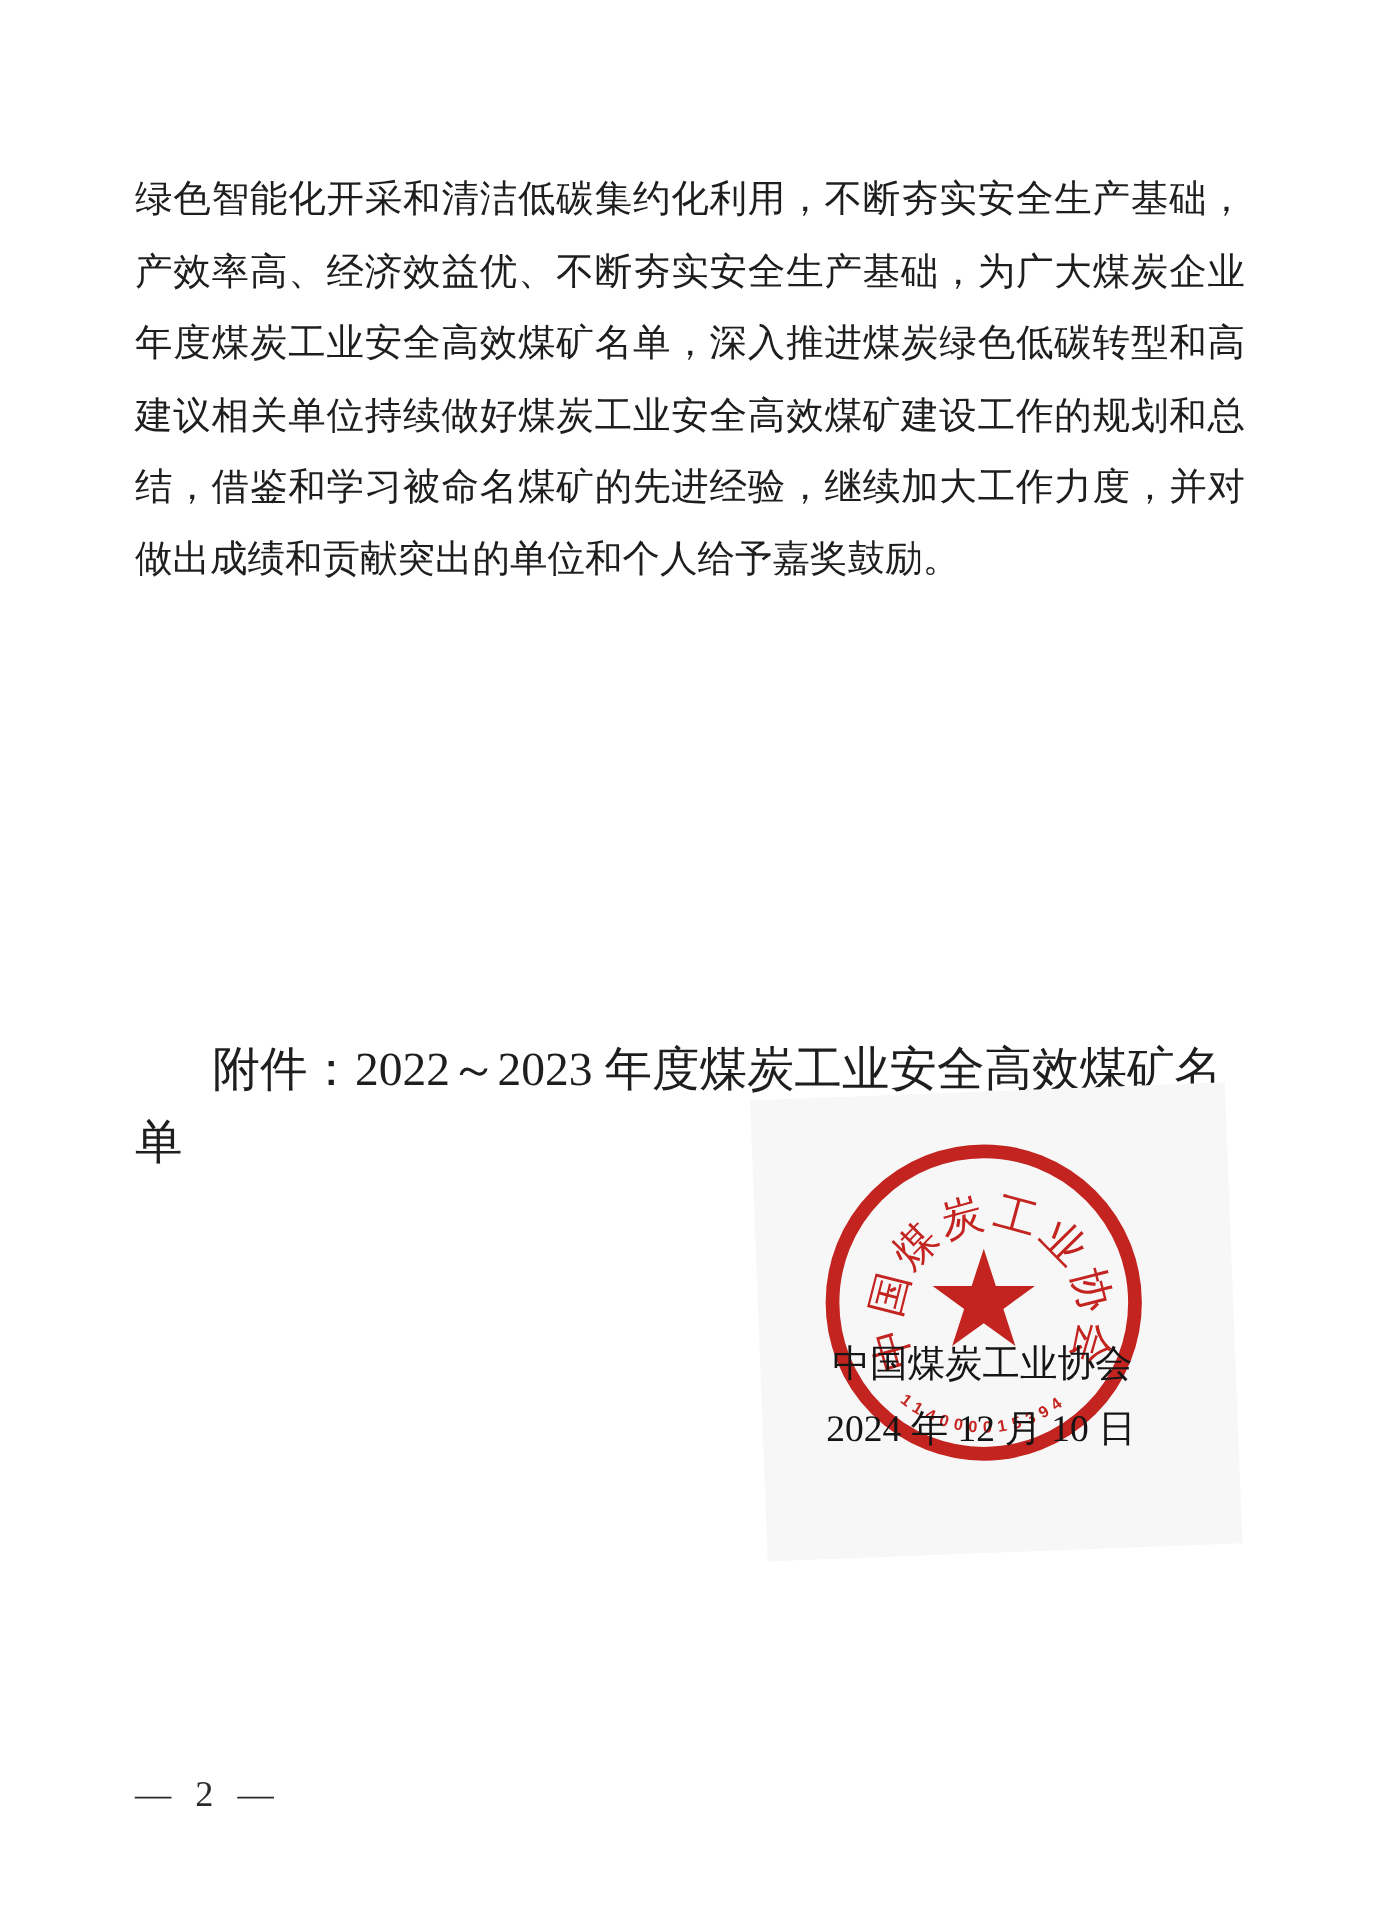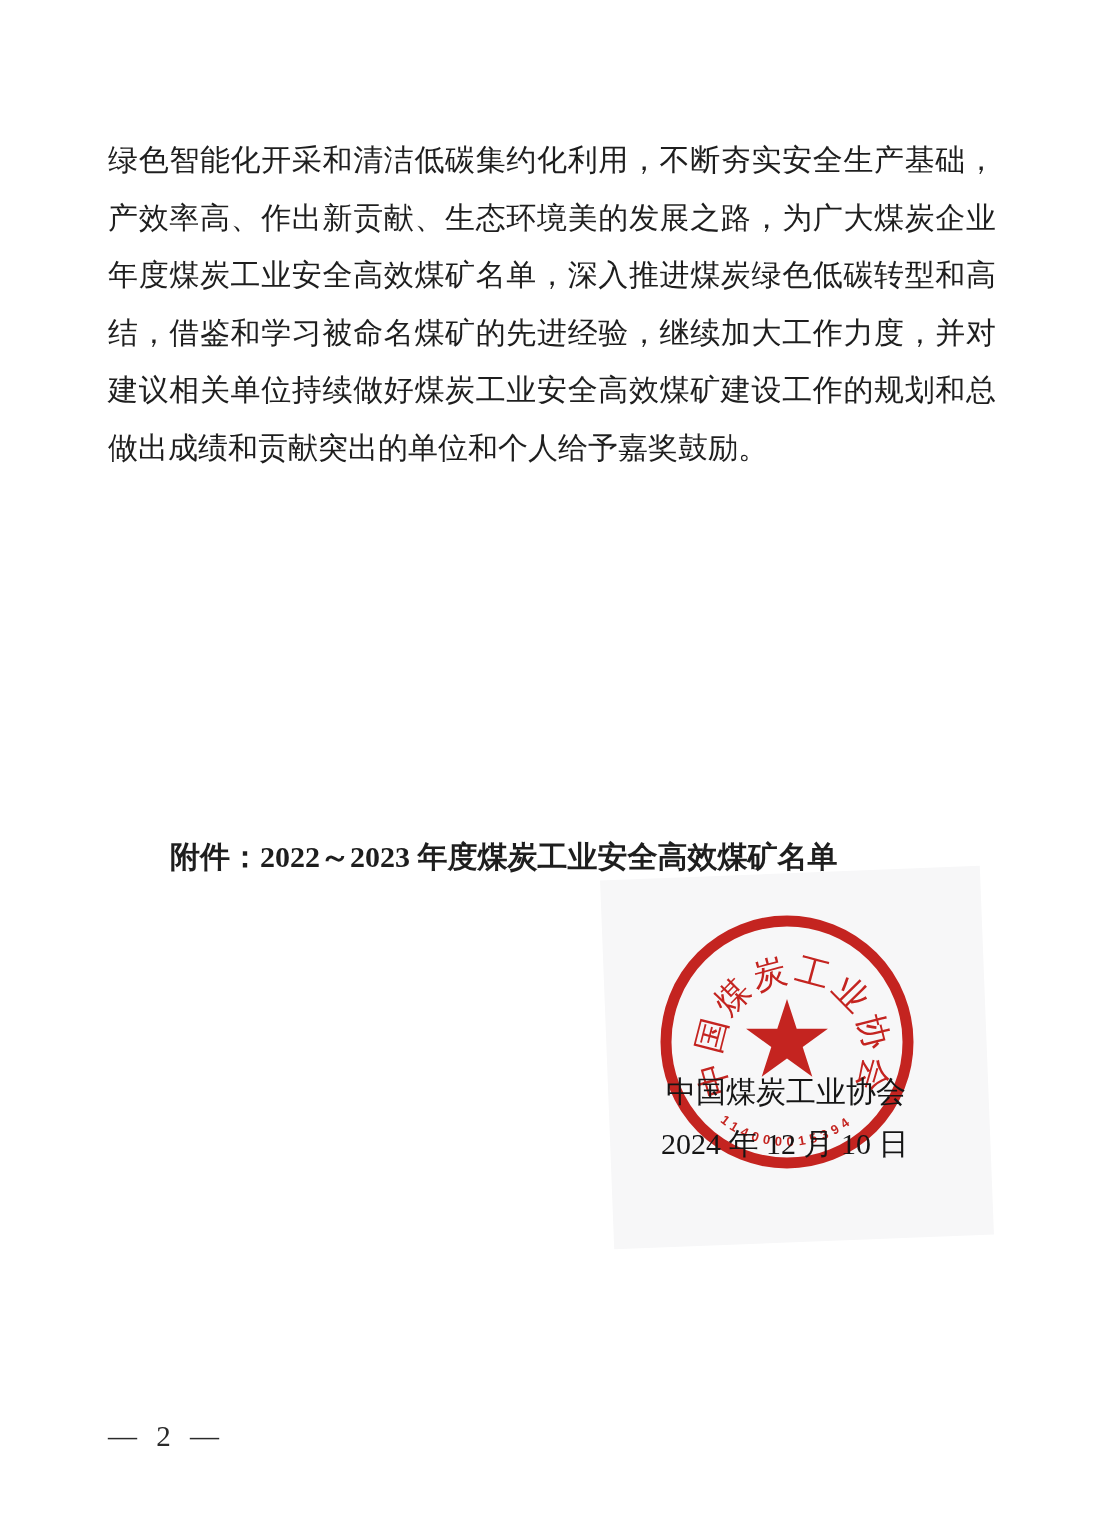--- a/index.html
+++ b/index.html
@@ -30,24 +30,23 @@
     text-justify: inter-character;
   }
   .line.just { text-align-last: justify; }
   .line.indent { text-indent: 60px; }
 
   .attachment {
     position: absolute;
     left: 108px;
     top: 828px;
     width: 888px;
-    font-size: 30px;
+    font-size: 38px;
     line-height: 57.5px;
     text-indent: 62px;
-    font-weight: bold;
   }
 
   
   .seal-backdrop {
     position: absolute;
     left: 607px;
     top: 873px;
     width: 380px;
     height: 369px;
     background: #f7f7f8;
@@ -100,24 +99,24 @@
     white-space: nowrap;
   }
 </style>
 </head>
 <body>
 
 <div class="page">
 
   <div class="body-text">
     <div class="line just">绿色智能化开采和清洁低碳集约化利用，不断夯实安全生产基础，</div>
-    <div class="line just">产效率高、作出新贡献、生态环境美的发展之路，为广大煤炭企业</div>
+    <div class="line just">产效率高、经济效益优、不断夯实安全生产基础，为广大煤炭企业</div>
     <div class="line just">年度煤炭工业安全高效煤矿名单，深入推进煤炭绿色低碳转型和高</div>
+    <div class="line just">建议相关单位持续做好煤炭工业安全高效煤矿建设工作的规划和总</div>
     <div class="line just">结，借鉴和学习被命名煤矿的先进经验，继续加大工作力度，并对</div>
-    <div class="line just">建议相关单位持续做好煤炭工业安全高效煤矿建设工作的规划和总</div>
     <div class="line">做出成绩和贡献突出的单位和个人给予嘉奖鼓励。</div>
   </div>
 
   <div class="attachment">附件：2022～2023 年度煤炭工业安全高效煤矿名单</div>
 
   <div class="seal-backdrop"></div>
 
   <svg class="seal" width="270" height="270" viewBox="0 0 270 270">
     <circle cx="135" cy="135" r="121" fill="none" stroke-width="11" stroke="#c42420"></circle>
     <polygon points="135,92 144.7,121.7 175.9,121.7 150.7,140.1 160.3,169.8 135,151.5 109.7,169.8 119.3,140.1 94.1,121.7 125.3,121.7" fill="#c42420"></polygon>

